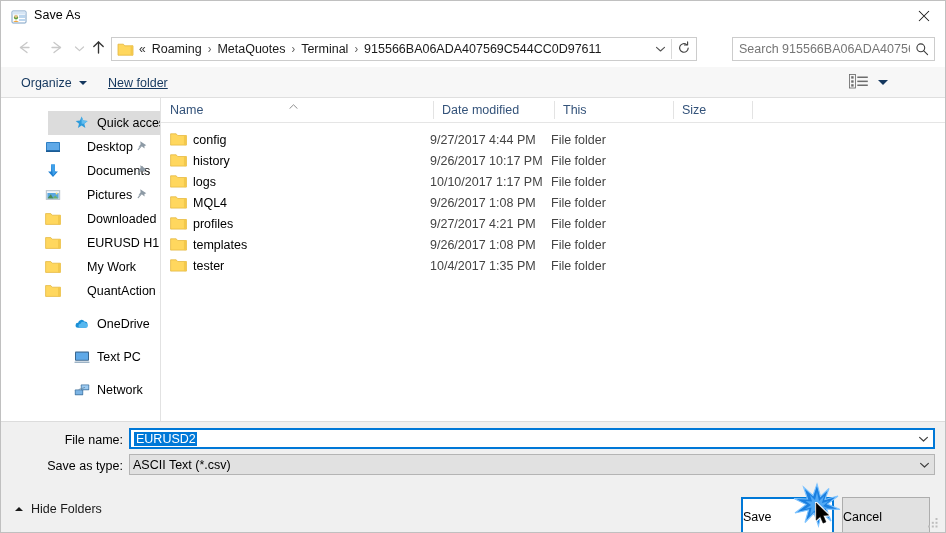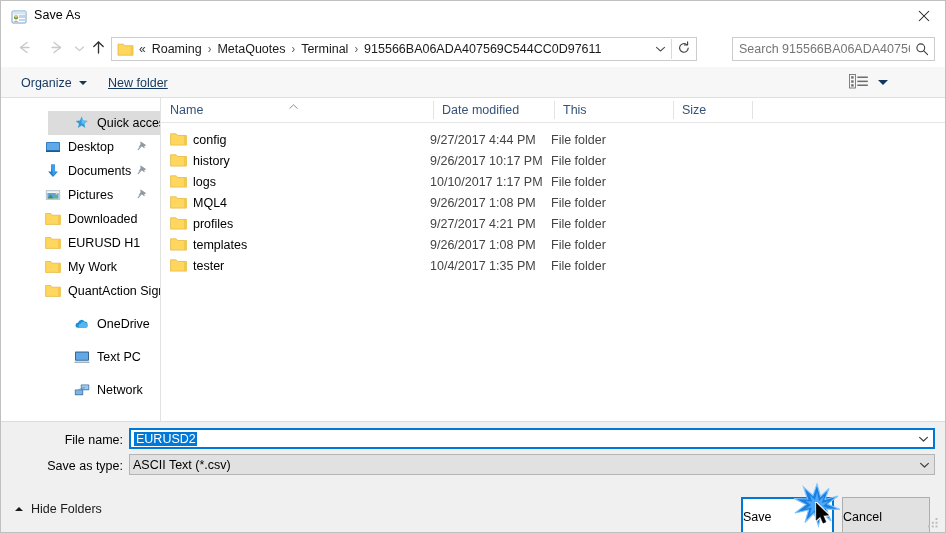--- a/index.html
+++ b/index.html
@@ -226,21 +226,21 @@
     flex: 0 0 auto;
     display: flex; align-items: center; justify-content: center;
   }
   .nav-label { margin-left: 7px; }
   .pin {
     position: absolute;
     right: 12px; top: 5px;
     width: 11px; height: 13px;
   }
   .lvl0 { padding-left: 26px; margin-left: 47px; }
-  .lvl1 { padding-left: 44px; }
+  .lvl1 { padding-left: 44px; gap: 19px; }
   .group-gap { height: 9px; }
 
   
   .filepane {
     position: absolute;
     left: 160px; top: 0;
     width: 786px; height: 323px;
     background: #ffffff;
   }
   .headerrow {

